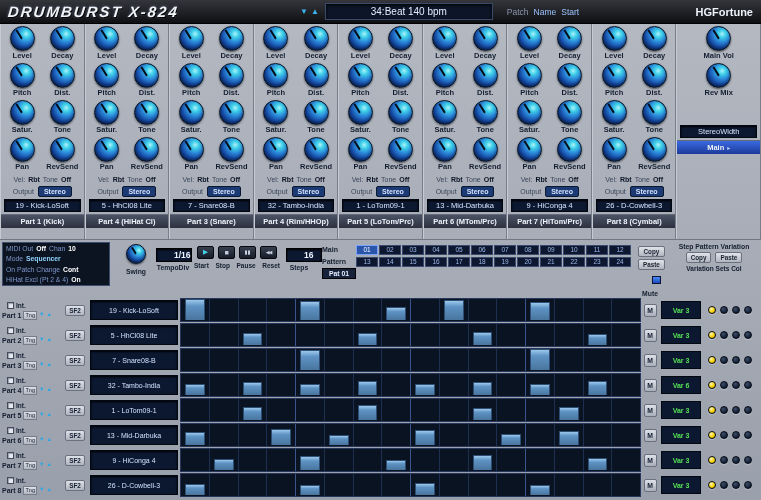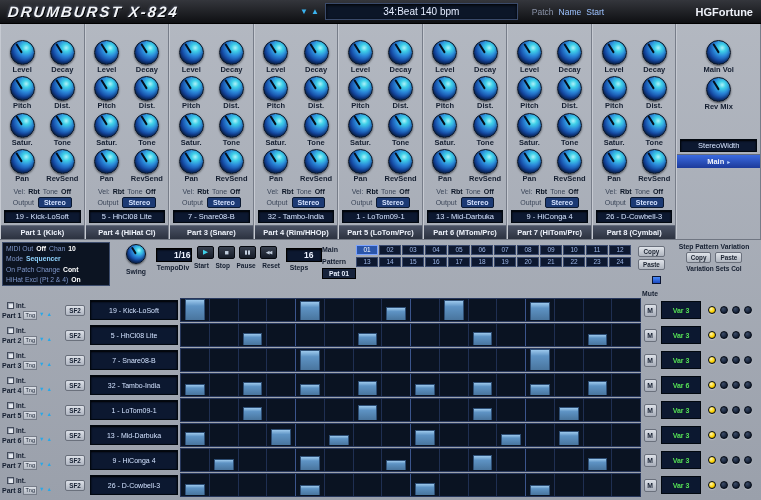--- a/index.html
+++ b/index.html
@@ -5,29 +5,29 @@
 *{box-sizing:border-box;margin:0;padding:0;}
 html,body{width:761px;height:500px;overflow:hidden;}
 body{font-family:"Liberation Sans","DejaVu Sans",sans-serif;background:#1a1a1a;}
 .plugin{position:relative;width:761px;height:500px;background:linear-gradient(180deg,#b4b9c2,#9aa0ab);overflow:hidden;}
 
 
 .topbar{position:absolute;top:0;left:0;right:0;height:24px;background:linear-gradient(#34363c,#0e0f12);display:flex;align-items:center;border-bottom:1px solid #000;}
 .logo{width:300px;padding-left:8px;font-size:15px;font-weight:bold;font-style:italic;letter-spacing:2px;color:#f2f4f8;text-shadow:1px 1px 0 #000,0 0 3px #66708a;transform:skewX(-6deg);white-space:nowrap;}
 .pre-arrows{display:flex;gap:3px;color:#3ab4f0;font-size:8px;align-items:center;}
 .pre-arrows span{cursor:pointer;line-height:1;}
-.preset-display{width:193px;margin-left:6px;background:#0c1628;border:1px solid #3a4a6a;box-shadow:inset 0 1px 3px #000;color:#e4ecff;font-size:10px;text-align:center;padding:2px 0;cursor:pointer;white-space:nowrap;}
+.preset-display{width:168px;margin-left:6px;background:#0c1628;border:1px solid #3a4a6a;box-shadow:inset 0 1px 3px #000;color:#e4ecff;font-size:10px;text-align:center;padding:2px 0;cursor:pointer;white-space:nowrap;}
 .patch-area{display:flex;gap:5px;margin-left:14px;font-size:8.5px;align-items:center;}
 .patch-area .pl{color:#8a93a8;}
 .patch-area .link{color:#9cc2ff;cursor:pointer;}
 .brand{margin-left:auto;margin-right:8px;color:#eef1f8;font-size:11px;font-weight:bold;padding-left:41px;}
 
 
 .strips{position:absolute;top:24px;left:0;right:0;height:216px;display:grid;grid-template-columns:repeat(9,1fr);border-bottom:1px solid #707682;}
-.strip{border-right:1px solid #777d89;border-left:1px solid #c6cad2;padding-top:16px;display:flex;flex-direction:column;overflow:hidden;}
+.strip{border-right:1px solid #777d89;border-left:1px solid #c6cad2;padding-top:2px;display:flex;flex-direction:column;overflow:hidden;}
 .knob-row{display:flex;justify-content:space-evenly;height:37px;}
 .knob-row.single{justify-content:center;}
 .knob-unit{display:flex;flex-direction:column;align-items:center;width:38px;}
 .knob{width:25px;height:25px;border-radius:50%;position:relative;flex:none;background:radial-gradient(circle at 66% 30%,#aef2fa 0%,#3fd0e8 16%,#2a86d8 38%,#1446a0 62%,#081830 95%);border:1px solid #061020;box-shadow:0 1px 2px rgba(0,0,0,.55),inset 0 -2px 3px rgba(0,0,0,.35);cursor:pointer;}
 .knob::after{content:"";position:absolute;left:50%;top:50%;width:2px;height:11px;background:#04101e;transform-origin:50% 100%;transform:translate(-50%,-100%) rotate(-32deg);border-radius:1px;}
 .knob.small{width:20px;height:20px;}
 .knob.small::after{height:8px;}
 .klabel{font-size:7.5px;font-weight:bold;color:#141e30;text-align:center;white-space:nowrap;}
 .vel-row{height:11px;display:flex;align-items:center;justify-content:center;gap:3px;font-size:7px;}
 .sl{color:#3a4558;}

